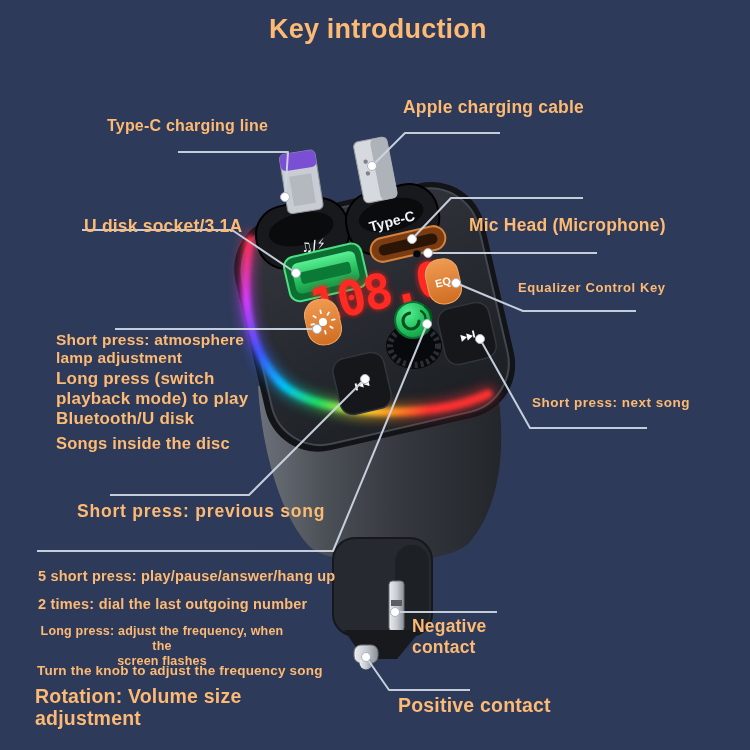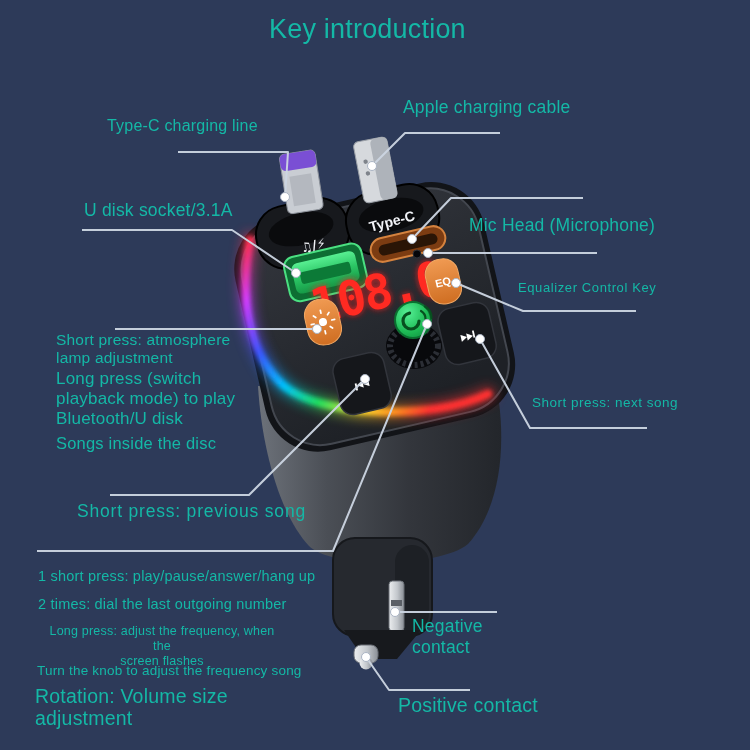--- a/index.html
+++ b/index.html
@@ -2,21 +2,21 @@
 <html><head>
 <meta charset="utf-8">
 <style>
   html,body{margin:0;padding:0;background:#1f2740;}
   #stage{
     position:relative;width:750px;height:750px;overflow:hidden;
     background:#2d3a59;
     font-family:"Liberation Sans",sans-serif;
   }
   .lbl{
-    position:absolute;color:#14b8a6;font-weight:400;
+    position:absolute;color:#fdba74;font-weight:700;
     white-space:pre-line;line-height:1.18;letter-spacing:.2px;
   }
   .lbl.center{text-align:center;}
   svg{position:absolute;left:0;top:0;}
 </style>
 </head>
 <body>
 
 <div id="stage">
 
@@ -206,41 +206,41 @@
         <circle cx="366" cy="657" r="4.5"></circle>
     </g>
   </svg>
 
   <div class="lbl" style="left:269px;top:14px;font-size:27px;">Key introduction</div>
 
   <div class="lbl" style="left:107px;top:117px;font-size:16px;">Type-C charging line</div>
 
   <div class="lbl" style="left:403px;top:97px;font-size:17.5px;">Apple charging cable</div>
 
-  <div class="lbl" style="left:84px;top:200px;font-size:17.5px;">U disk socket/3.1A</div>
+  <div class="lbl" style="left:84px;top:216px;font-size:17.5px;">U disk socket/3.1A</div>
 
 
   <div class="lbl" style="left:469px;top:215px;font-size:17.5px;">Mic Head (Microphone)</div>
 
   <div class="lbl" style="left:518px;top:280px;font-size:13px;letter-spacing:.6px;">Equalizer Control Key</div>
 
   <div class="lbl" style="left:56px;top:331px;font-size:15.5px;">Short press: atmosphere
 lamp adjustment</div>
 
   <div class="lbl" style="left:56px;top:369px;font-size:17px;">Long press (switch
 playback mode) to play
 Bluetooth/U disk</div>
 
   <div class="lbl" style="left:56px;top:434px;font-size:16.5px;">Songs inside the disc</div>
 
   <div class="lbl" style="left:77px;top:501px;font-size:17.5px;letter-spacing:.8px;">Short press: previous song</div>
 
   <div class="lbl" style="left:532px;top:395px;font-size:13.5px;letter-spacing:.5px;">Short press: next song</div>
 
-  <div class="lbl" style="left:38px;top:568px;font-size:14.5px;">1 short press: play/pause/answer/hang up</div>
+  <div class="lbl" style="left:38px;top:568px;font-size:14.5px;">5 short press: play/pause/answer/hang up</div>
 
   <div class="lbl" style="left:38px;top:596px;font-size:14.5px;">2 times: dial the last outgoing number</div>
 
   <div class="lbl center" style="left:40px;top:624px;font-size:12.5px;width:244px;">Long press: adjust the frequency, when the
 screen flashes</div>
 
   <div class="lbl" style="left:37px;top:663px;font-size:13.5px;">Turn the knob to adjust the frequency song</div>
 
   <div class="lbl" style="left:412px;top:616px;font-size:17.5px;">Negative
 contact</div>

